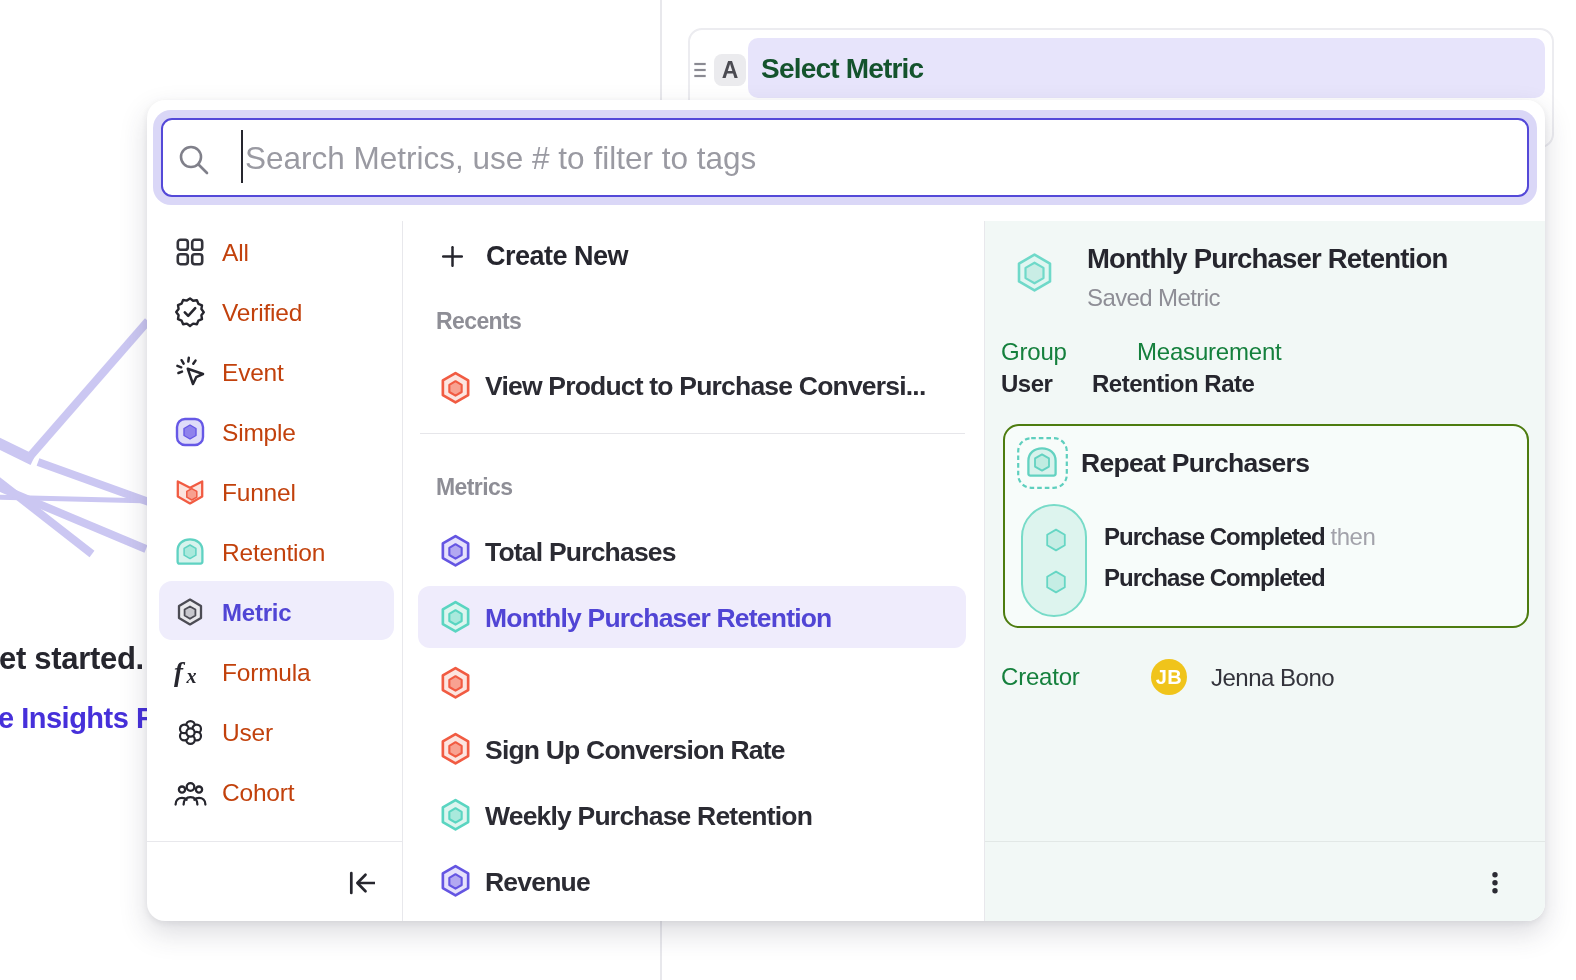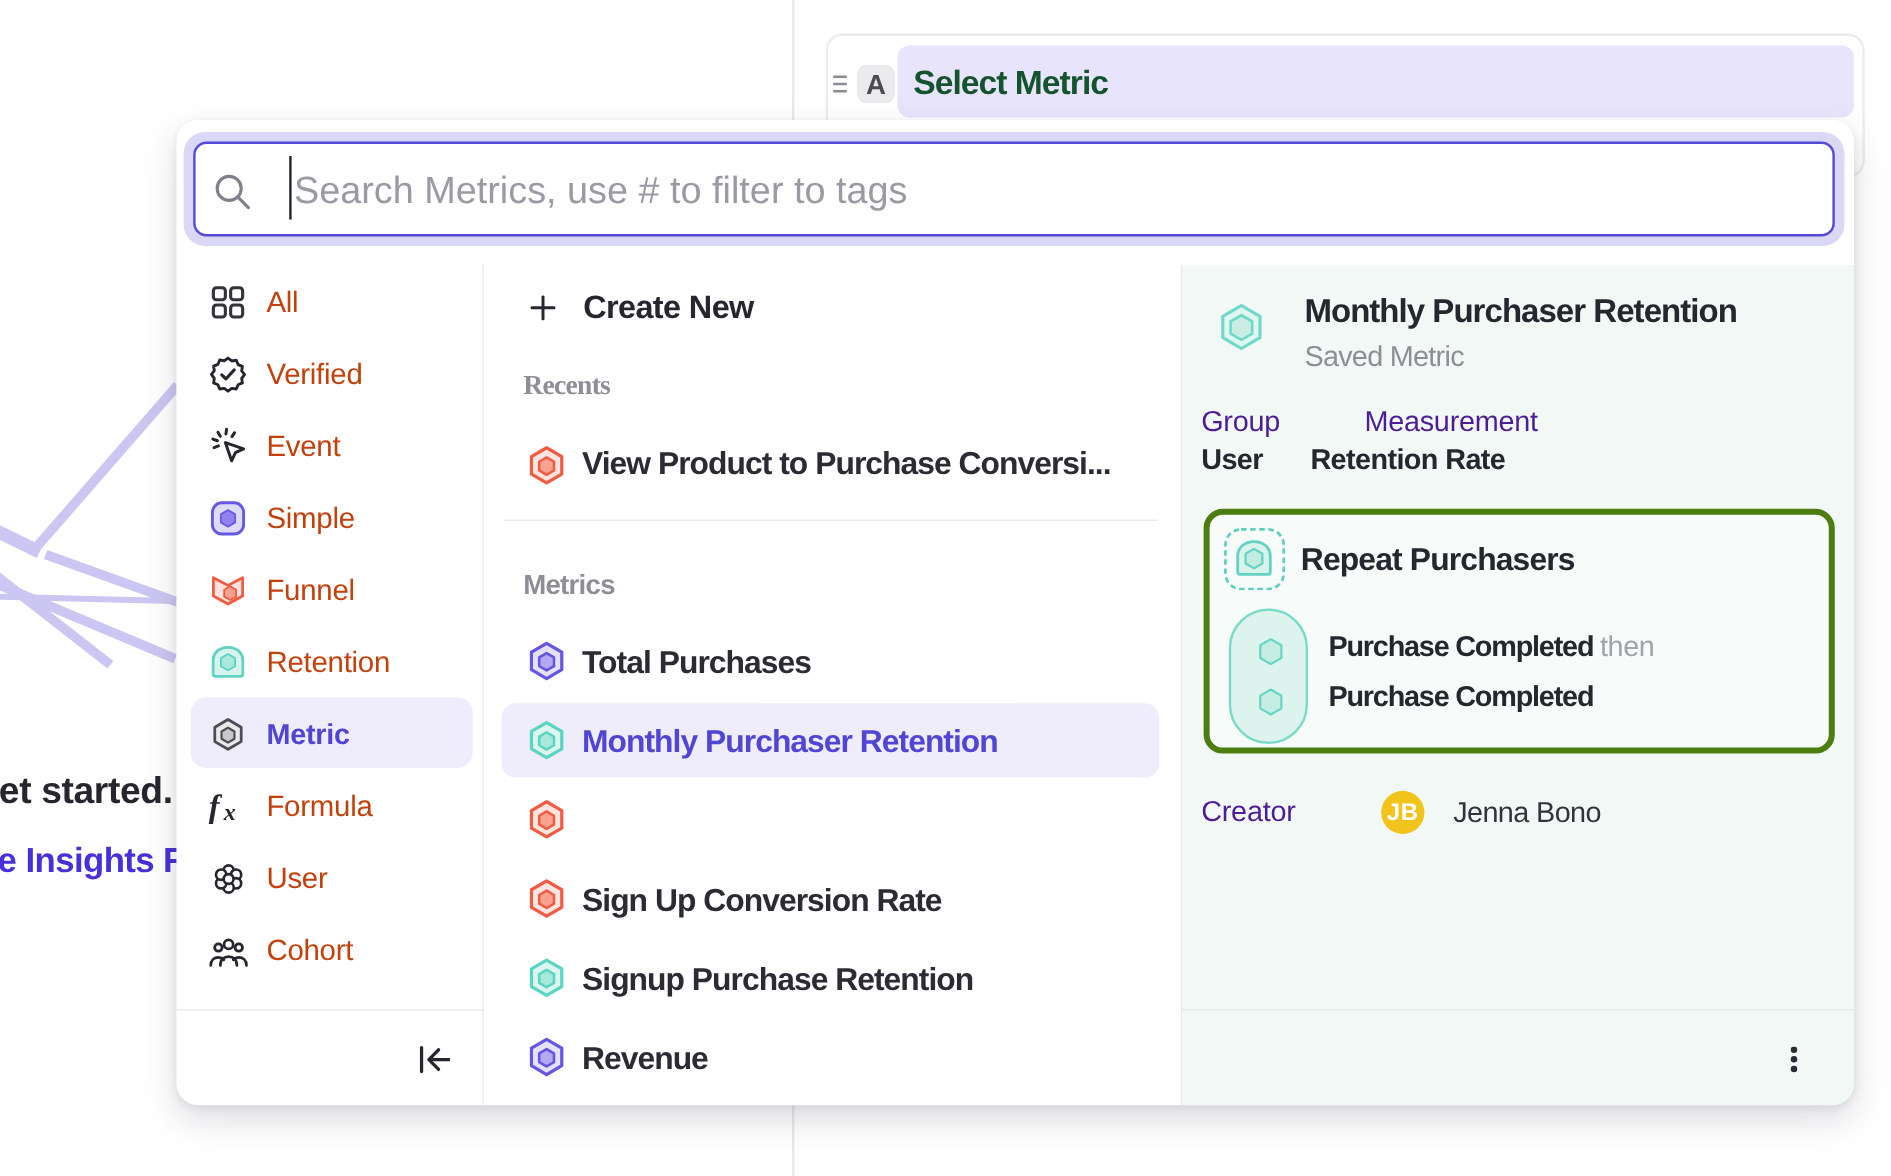--- a/index.html
+++ b/index.html
@@ -42,24 +42,24 @@
 
   
   .mlabel { font-size:23px; font-weight:700; color:#8e8e96; letter-spacing:-0.6px; }
   .mrow-txt { font-size:26.5px; font-weight:700; color:#2b2b33; white-space:nowrap; letter-spacing:-0.8px; }
   .mdivider { left:273px; top:333px; width:545px; height:1px; background:#e6e6ea; }
   .msel { left:271px; top:486px; width:548px; height:62px; background:#efecfc; border-radius:12px; }
 
   
   .rp-title { left:940px; top:143px; font-size:27.5px; font-weight:700; color:#26262e; letter-spacing:-0.8px; }
   .rp-sub { left:940px; top:184px; font-size:24px; color:#8e8e96; letter-spacing:-0.6px; }
-  .rp-lab { font-size:24px; color:#4c1d95; letter-spacing:-0.2px; }
+  .rp-lab { font-size:24px; color:#15803d; letter-spacing:-0.2px; }
   .rp-val { font-size:24px; font-weight:700; color:#26262e; letter-spacing:-0.5px; }
   .card { left:856px; top:324px; width:526px; height:204px; background:#f7fcfa;
-    border:5px solid #4d7c0f; border-radius:16px; }
+    border:2px solid #4d7c0f; border-radius:16px; }
   .dashic { position:absolute; left:12px; top:11px; width:51px; height:52px; }
   .cap { position:absolute; left:16px; top:78px; width:66px; height:113px;
     background:#ddf4ee; border:2px solid #77dbc8; border-radius:34px; }
   .jb { left:1004px; top:559px; width:36px; height:36px; border-radius:50%; background:#f0c41b;
     color:#fff; font-size:20px; font-weight:700; text-align:center; line-height:36px; letter-spacing:.5px; }
   .rfd { left:838px; top:741px; width:560px; height:1px; background:#e2e8e6; }
 </style>
 </head>
 <body>
 <div class="page">
@@ -188,21 +188,21 @@
       </g>
     </svg>
 
     <svg class="abs" style="left:295px;top:146px" width="21" height="21" viewBox="0 0 21 21">
       <g stroke="#26262e" stroke-width="2.5" stroke-linecap="round">
         <path d="M10.5 1.2 V19.8"></path>
           <path d="M1.2 10.5 H19.8"></path>
       </g>
     </svg>
     <div class="abs" style="left:339px;top:141px;font-size:27px;font-weight:700;color:#26262e;letter-spacing:-0.5px;">Create New</div>
-    <div class="abs mlabel" style="left:289px;top:208px;font-family:Liberation Serif, serif;">Recents</div>
+    <div class="abs mlabel" style="left:289px;top:208px;">Recents</div>
     <svg class="mhex" style="left:292px;top:271px" width="33" height="34" viewBox="0 0 31 32">
         <path d="M15.5 2 L27.4 8.9 V22.7 L15.5 29.6 L3.6 22.7 V8.9 Z" fill="#fce5e0" stroke="#f15b42" stroke-width="2.5" stroke-linejoin="round"></path>
         <path d="M15.5 9.6 L21.3 13 V19.8 L15.5 23.2 L9.7 19.8 V13 Z" fill="#f8a291" stroke="#f15b42" stroke-width="2" stroke-linejoin="round"></path>
       </svg>
     <div class="abs mrow-txt" style="left:338px;top:271px;">View Product to Purchase Conversi...</div>
     <div class="abs mdivider"></div>
     <div class="abs mlabel" style="left:289px;top:374px;">Metrics</div>
     <div class="abs msel"></div>
     <svg class="mhex" style="left:292px;top:434px" width="33" height="34" viewBox="0 0 31 32">
         <path d="M15.5 2 L27.4 8.9 V22.7 L15.5 29.6 L3.6 22.7 V8.9 Z" fill="#e5e1fb" stroke="#6455e2" stroke-width="2.5" stroke-linejoin="round"></path>
@@ -220,21 +220,21 @@
       </svg>
     <svg class="mhex" style="left:292px;top:632px" width="33" height="34" viewBox="0 0 31 32">
         <path d="M15.5 2 L27.4 8.9 V22.7 L15.5 29.6 L3.6 22.7 V8.9 Z" fill="#fce5e0" stroke="#f15b42" stroke-width="2.5" stroke-linejoin="round"></path>
         <path d="M15.5 9.6 L21.3 13 V19.8 L15.5 23.2 L9.7 19.8 V13 Z" fill="#f8a291" stroke="#f15b42" stroke-width="2" stroke-linejoin="round"></path>
       </svg>
     <div class="abs mrow-txt" style="left:338px;top:635px;">Sign Up Conversion Rate</div>
     <svg class="mhex" style="left:292px;top:698px" width="33" height="34" viewBox="0 0 31 32">
         <path d="M15.5 2 L27.4 8.9 V22.7 L15.5 29.6 L3.6 22.7 V8.9 Z" fill="#ddf5ef" stroke="#5ad5c1" stroke-width="2.5" stroke-linejoin="round"></path>
         <path d="M15.5 9.6 L21.3 13 V19.8 L15.5 23.2 L9.7 19.8 V13 Z" fill="#a9e9dc" stroke="#5ad5c1" stroke-width="2" stroke-linejoin="round"></path>
       </svg>
-    <div class="abs mrow-txt" style="left:338px;top:701px;">Signup Purchase Retention</div>
+    <div class="abs mrow-txt" style="left:338px;top:701px;">Weekly Purchase Retention</div>
     <svg class="mhex" style="left:292px;top:764px" width="33" height="34" viewBox="0 0 31 32">
         <path d="M15.5 2 L27.4 8.9 V22.7 L15.5 29.6 L3.6 22.7 V8.9 Z" fill="#e5e1fb" stroke="#6455e2" stroke-width="2.5" stroke-linejoin="round"></path>
         <path d="M15.5 9.6 L21.3 13 V19.8 L15.5 23.2 L9.7 19.8 V13 Z" fill="#b3a9f1" stroke="#6455e2" stroke-width="2" stroke-linejoin="round"></path>
       </svg>
     <div class="abs mrow-txt" style="left:338px;top:767px;">Revenue</div>
 
     <svg class="abs" style="left:870px;top:153px" width="35" height="39" viewBox="0 0 35 39">
         <path d="M17.5 1.6 L33 10.6 V28.4 L17.5 37.4 L2 28.4 V10.6 Z" fill="#e0f6f1" stroke="#6fd9c9" stroke-width="2.6" stroke-linejoin="round"></path>
         <path d="M17.5 9.7 L26.5 14.9 V25.1 L17.5 30.3 L8.5 25.1 V14.9 Z" fill="#c9ede5" stroke="#6fd9c9" stroke-width="2.2" stroke-linejoin="round"></path>
       </svg>

